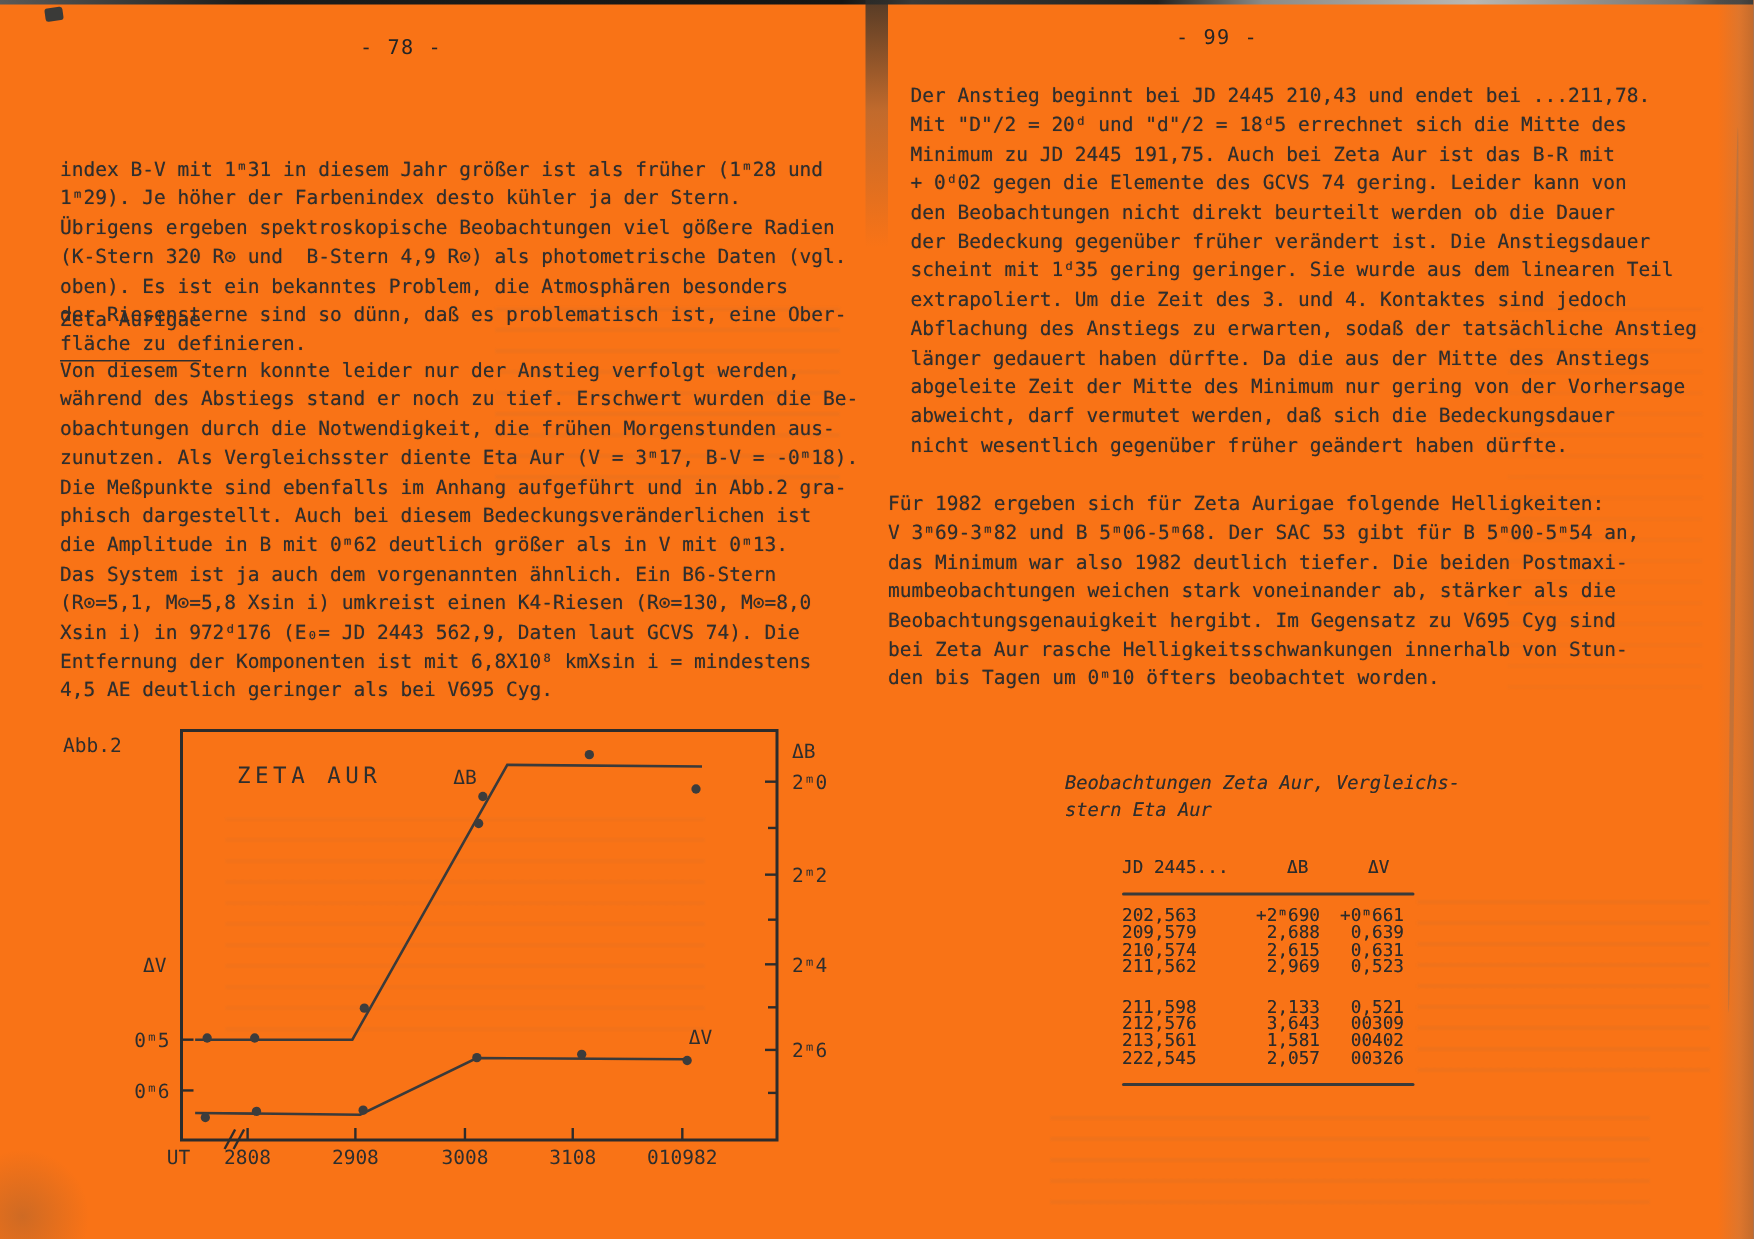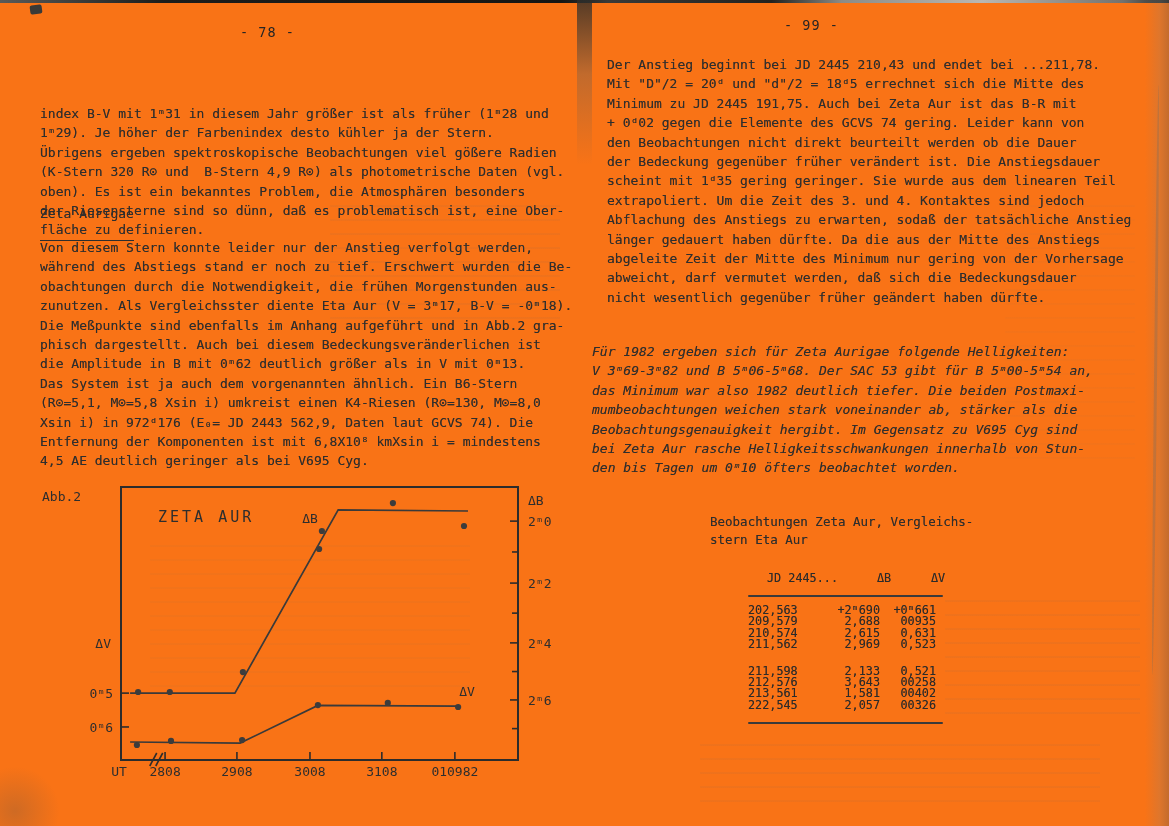--- a/index.html
+++ b/index.html
@@ -8,25 +8,25 @@
     background:#f97316;
     font-family:"DejaVu Sans Mono","Liberation Mono",monospace;
     color:#2e2e2e;
   }
   .txt{
     position:absolute;white-space:pre;font-size:13px;line-height:19.4px;
     color:#2e2e2e;text-shadow:0 0 .5px rgba(40,40,40,.55);
   }
   .pagenum{position:absolute;font-size:13.5px;letter-spacing:1px;color:#252525;}
   .heading{position:absolute;font-size:13px;border-bottom:1.6px solid #2e2e2e;padding-bottom:19px;color:#2e2e2e;text-shadow:0 0 .5px rgba(40,40,40,.55);}
-  .caption{position:absolute;white-space:pre;font-size:12.5px;line-height:17.5px;color:#2e2e2e;text-shadow:0 0 .4px rgba(40,40,40,.5);}
+  .caption{position:absolute;white-space:pre;font-size:12.5px;line-height:17.5px;color:#2e2e2e;text-shadow:0 0 .4px rgba(40,40,40,.5);font-style:italic;}
   
   .obstable{position:absolute;left:748px;top:571px;width:200px;font-size:11.8px;color:#2b2b2b;text-shadow:0 0 .4px rgba(40,40,40,.5);}
   .obstable .thead{position:relative;height:13px;}
-  .obstable .thead span{position:absolute;top:0;margin-left:19px;}
+  .obstable .thead span{position:absolute;top:0;}
   .th-jd{left:0;} .th-b{left:110px;} .th-v{left:164px;}
   .rule{width:195px;height:2px;background:#3a3a3a;border-radius:1px;}
   .rule.r1{margin-top:11px;}
   .rule.r2{margin-top:11px;}
   .tgroup{margin-top:8px;}
   .tgroup.g2{margin-top:15px;}
   .trow{display:flex;height:11.4px;line-height:11.4px;}
   .trow .c1{width:84px;text-align:left;}
   .trow .c2{width:48px;text-align:right;}
   .trow .c3{width:56px;text-align:right;}
@@ -149,21 +149,21 @@
 den Beobachtungen nicht direkt beurteilt werden ob die Dauer
 der Bedeckung gegenüber früher verändert ist. Die Anstiegsdauer
 scheint mit 1ᵈ35 gering geringer. Sie wurde aus dem linearen Teil
 extrapoliert. Um die Zeit des 3. und 4. Kontaktes sind jedoch
 Abflachung des Anstiegs zu erwarten, sodaß der tatsächliche Anstieg
 länger gedauert haben dürfte. Da die aus der Mitte des Anstiegs
 abgeleite Zeit der Mitte des Minimum nur gering von der Vorhersage
 abweicht, darf vermutet werden, daß sich die Bedeckungsdauer
 nicht wesentlich gegenüber früher geändert haben dürfte.</div>
 
-  <div class="txt" style="left:592px;top:342px;font-style:italic;">Für 1982 ergeben sich für Zeta Aurigae folgende Helligkeiten:
+  <div class="txt" style="left:592px;top:327px;">Für 1982 ergeben sich für Zeta Aurigae folgende Helligkeiten:
 V 3ᵐ69-3ᵐ82 und B 5ᵐ06-5ᵐ68. Der SAC 53 gibt für B 5ᵐ00-5ᵐ54 an,
 das Minimum war also 1982 deutlich tiefer. Die beiden Postmaxi-
 mumbeobachtungen weichen stark voneinander ab, stärker als die
 Beobachtungsgenauigkeit hergibt. Im Gegensatz zu V695 Cyg sind
 bei Zeta Aur rasche Helligkeitsschwankungen innerhalb von Stun-
 den bis Tagen um 0ᵐ10 öfters beobachtet worden.</div>
 
   <div class="caption" style="left:710px;top:513px;">Beobachtungen Zeta Aur, Vergleichs-
 stern Eta Aur</div>
 
@@ -176,21 +176,21 @@
     <div class="rule r1"></div>
     <div class="tgroup g1" id="tgroup1">
         <div class="trow">
           <span class="c1">202,563</span>
           <span class="c2">+2ᵐ690</span>
           <span class="c3">+0ᵐ661</span>
         </div>
         <div class="trow">
           <span class="c1">209,579</span>
           <span class="c2">2,688</span>
-          <span class="c3">00935</span>
+          <span class="c3">0,639</span>
         </div>
         <div class="trow">
           <span class="c1">210,574</span>
           <span class="c2">2,615</span>
           <span class="c3">0,631</span>
         </div>
         <div class="trow">
           <span class="c1">211,562</span>
           <span class="c2">2,969</span>
           <span class="c3">0,523</span>
@@ -198,21 +198,21 @@
       </div>
     <div class="tgroup g2" id="tgroup2">
         <div class="trow">
           <span class="c1">211,598</span>
           <span class="c2">2,133</span>
           <span class="c3">0,521</span>
         </div>
         <div class="trow">
           <span class="c1">212,576</span>
           <span class="c2">3,643</span>
-          <span class="c3">00258</span>
+          <span class="c3">00309</span>
         </div>
         <div class="trow">
           <span class="c1">213,561</span>
           <span class="c2">1,581</span>
           <span class="c3">00402</span>
         </div>
         <div class="trow">
           <span class="c1">222,545</span>
           <span class="c2">2,057</span>
           <span class="c3">00326</span>

